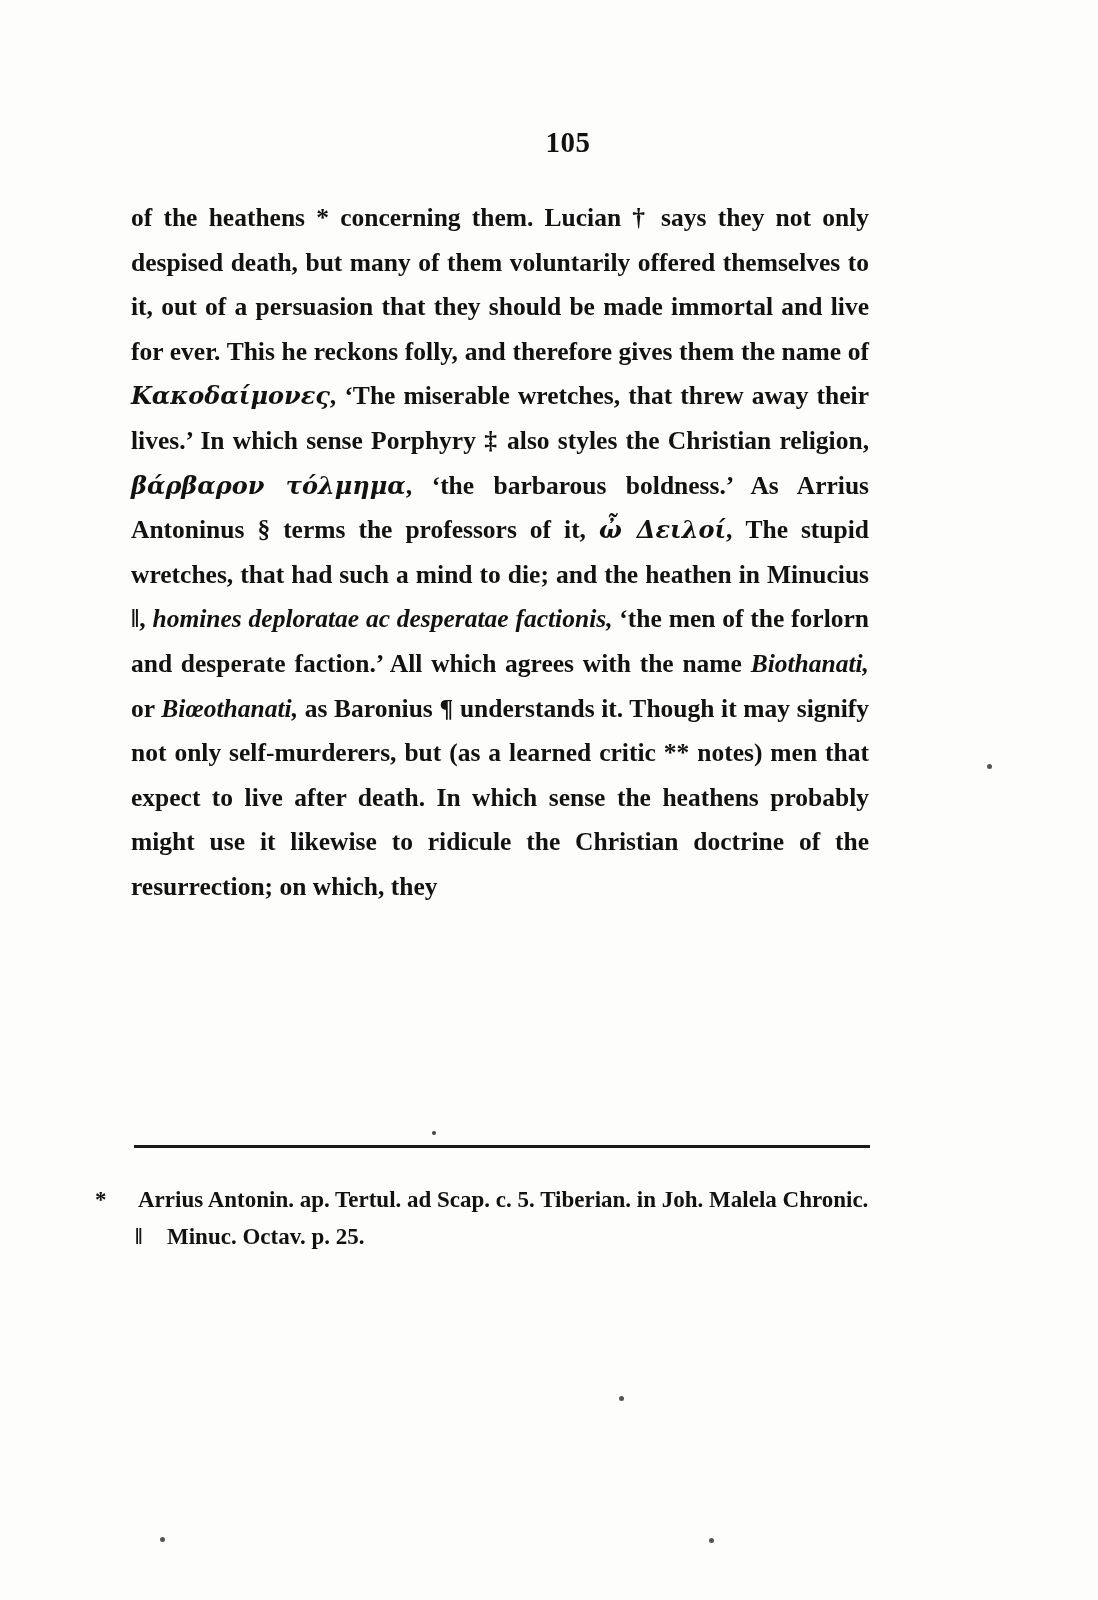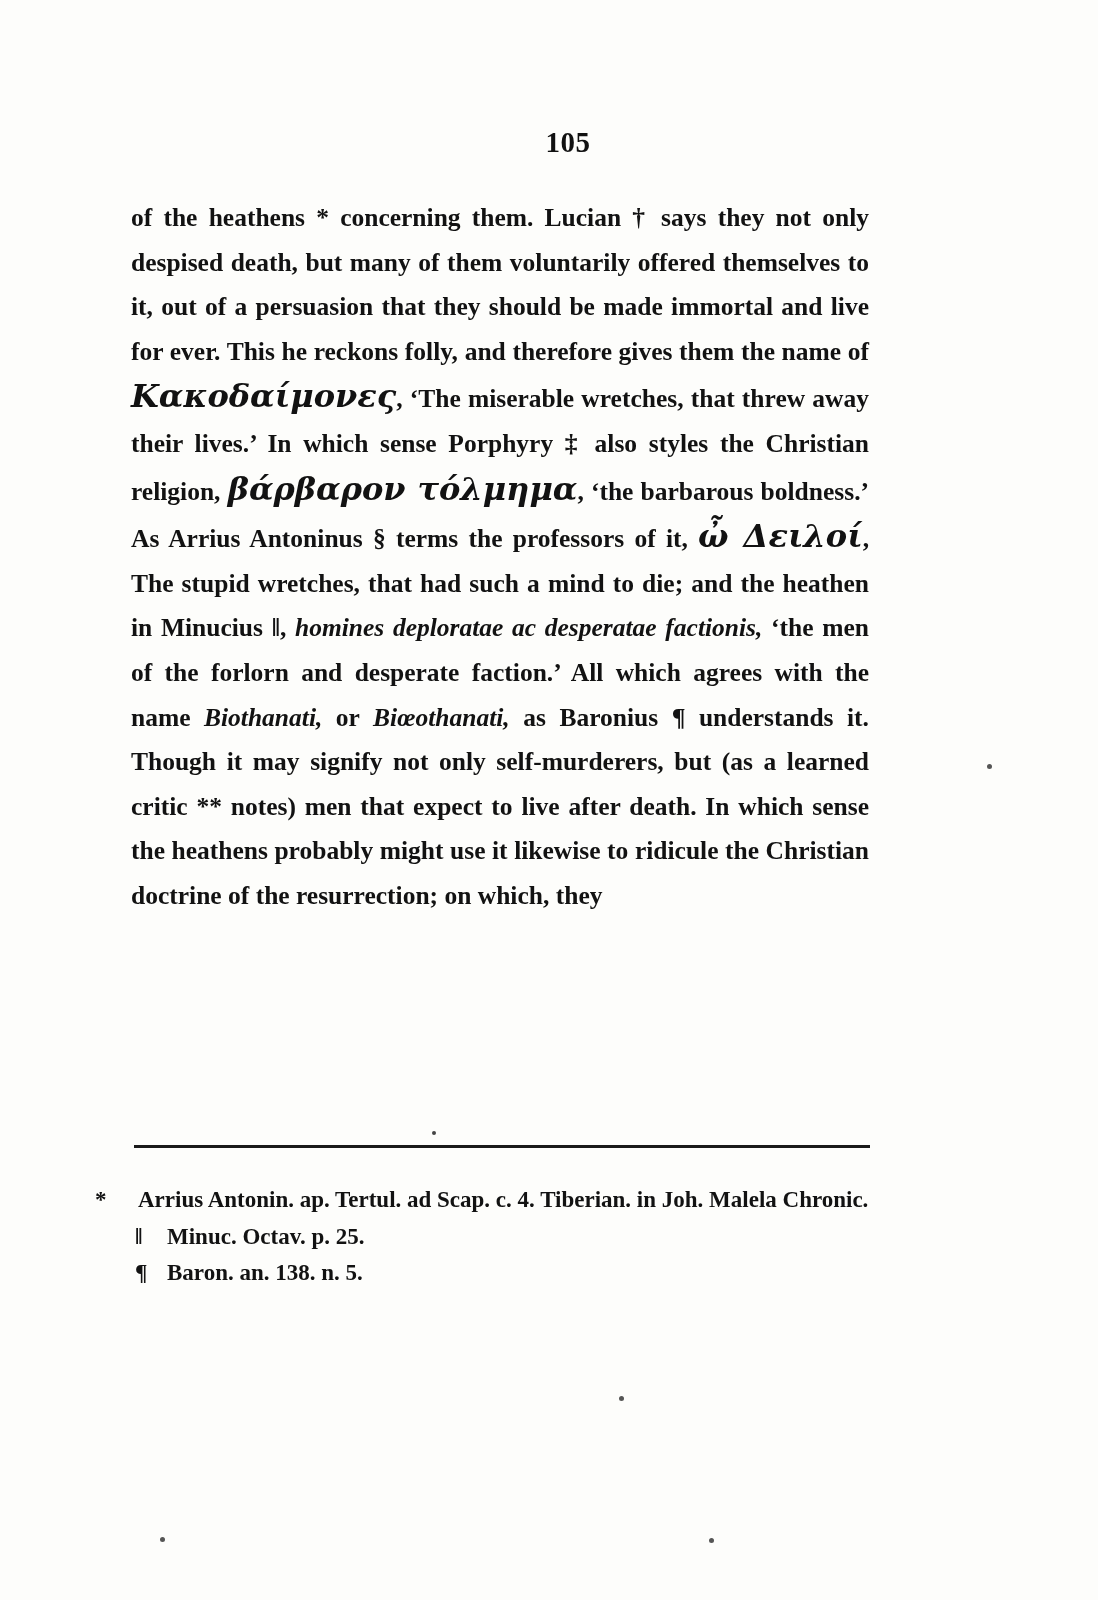--- a/index.html
+++ b/index.html
@@ -46,21 +46,21 @@
     color: #121212;
   }
   .body-text p {
     margin: 0;
     text-indent: 0;
   }
   .greek {
     font-family: "DejaVu Serif", serif;
     font-style: italic;
     font-weight: bold;
-    font-size: 32px;
+    font-size: 24px;
   }
   .ital {
     font-style: italic;
   }
   .marker {
     font-weight: bold;
   }
   .rule {
     position: absolute;
     top: 1145px;
@@ -161,22 +161,21 @@
   <div class="body-text">
     <p id="body-para">of the heathens <span class="marker">*</span> concerning them.   Lucian <span class="marker">†</span> says they not only despised death, but many of them voluntarily offered themselves to it, out of a persuasion that they should be made immortal and live for ever.  This he reckons folly, and therefore gives them the name of <span class="greek">Κακοδαίμονες</span>, ‘The miserable wretches, that threw away their lives.’   In which sense Porphyry <span class="marker">‡</span> also styles the Christian religion, <span class="greek">βάρβαρον τόλμημα</span>, ‘the barbarous boldness.’  As Arrius Antoninus <span class="marker">§</span> terms the professors of it, <span class="greek">ὦ Δειλοί</span>, The stupid wretches, that had such a mind to die; and the heathen in Minucius <span class="marker">‖</span>, <span class="ital">homines deploratae ac desperatae factionis,</span> ‘the men of the forlorn and desperate faction.’  All which agrees with the name <span class="ital">Biothanati,</span> or <span class="ital">Biœothanati,</span> as Baronius <span class="marker">¶</span> understands it.   Though it may signify not only self-murderers, but (as a learned critic <span class="marker">**</span> notes) men that expect to live after death.   In which sense the heathens probably might use it likewise to ridicule the Christian doctrine of the resurrection; on which, they</p>
   </div>
 
   <div class="stray-dot-2"></div>
   <div class="stray-dot-1"></div>
 
   <div class="rule"></div>
 
   <div class="footnotes" id="footnote-list">
-      <div class="fn fn-first wrap"><span class="sym">*</span><span>Arrius Antonin. ap. Tertul. ad Scap. c. 4.    Tiberian. in Joh. Malela Chronic.</span></div>
+      <div class="fn fn-first wrap"><span class="sym">*</span><span>Arrius Antonin. ap. Tertul. ad Scap. c. 5.    Tiberian. in Joh. Malela Chronic.</span></div>
       <div class="fn"><span class="sym">‖</span><span>Minuc. Octav. p. 25.</span></div>
-      <div class="fn"><span class="sym">¶</span><span>Baron. an. 138. n. 5.</span></div>
     </div>
 
   <div class="stray-dot-5"></div>
   <div class="stray-dot-3"></div>
   <div class="stray-dot-4"></div>
 
 </div>
 
 </body></html>

